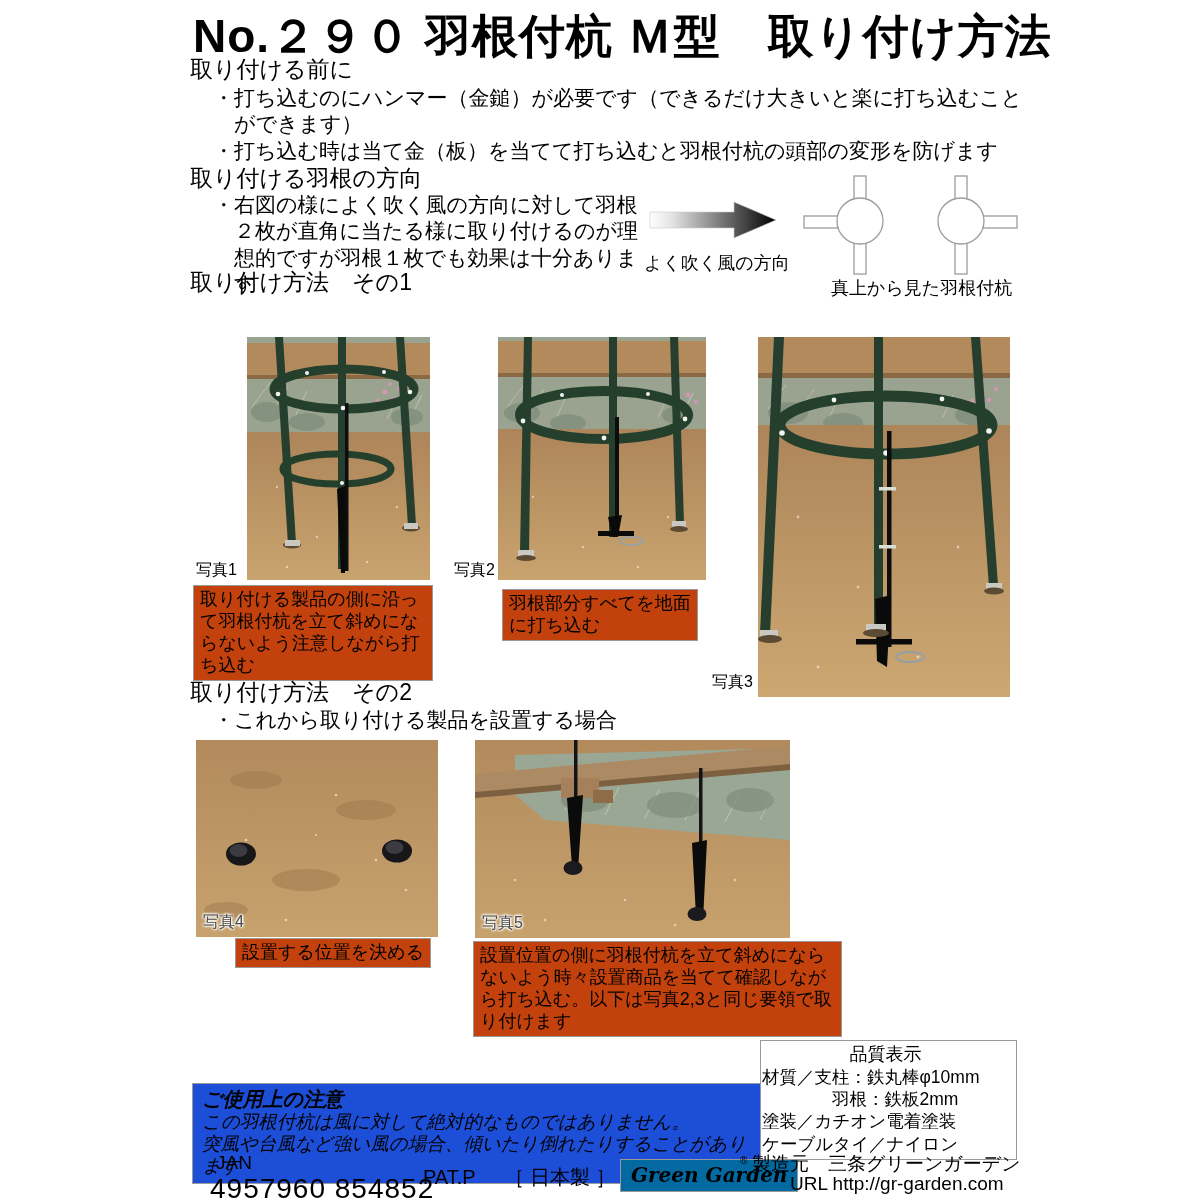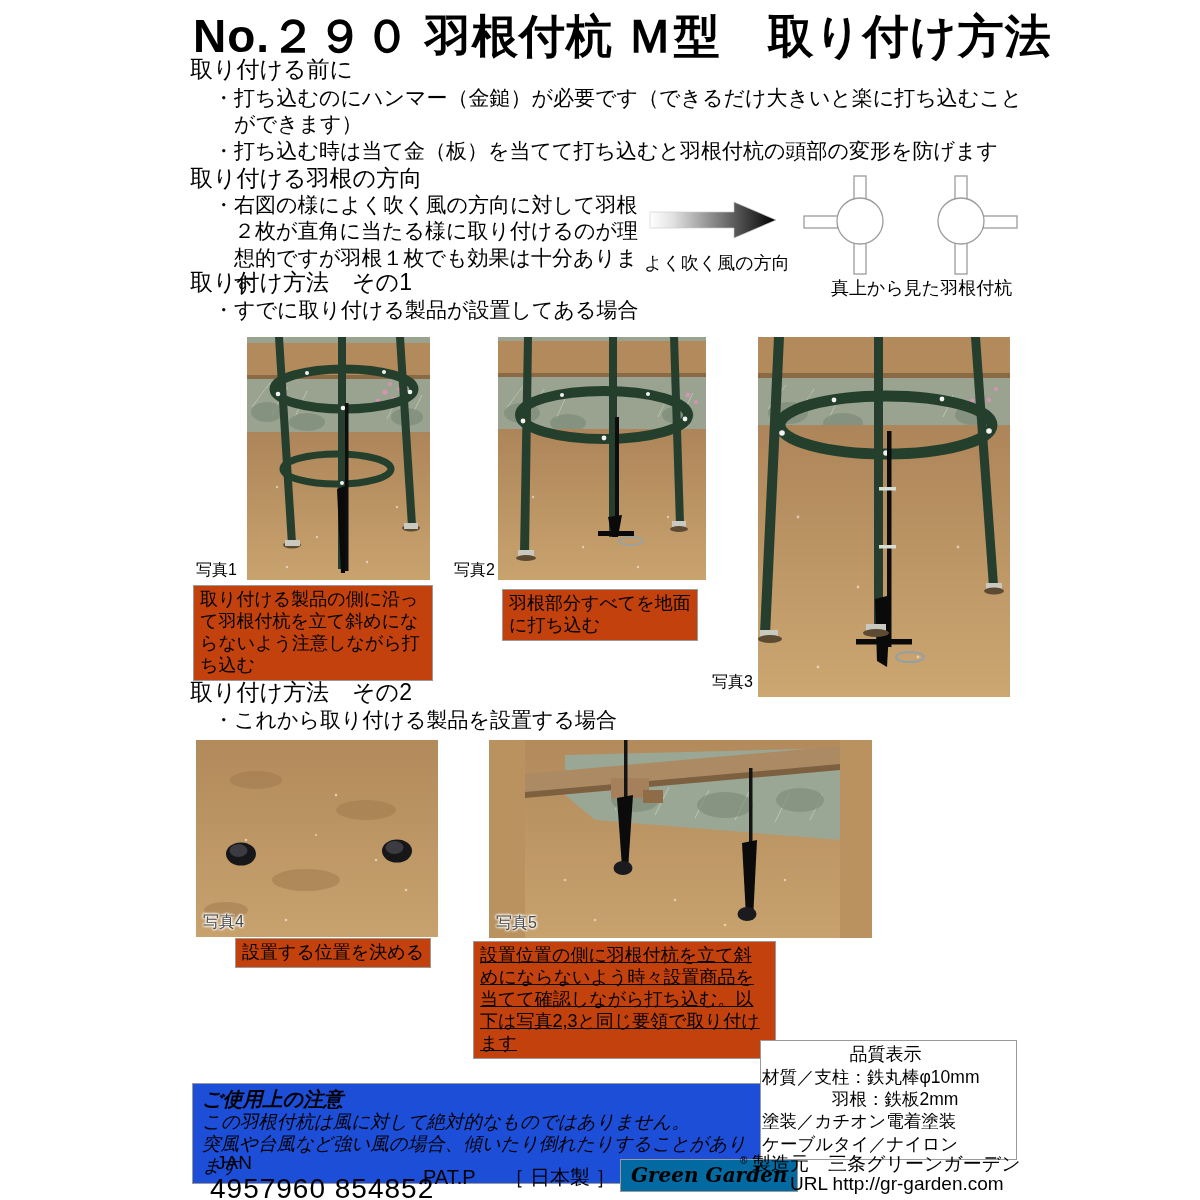--- a/index.html
+++ b/index.html
@@ -76,23 +76,20 @@
         <rect x="157" y="8" width="12" height="26"></rect>
         <rect x="157" y="74" width="12" height="32"></rect>
         <rect x="185" y="48" width="34" height="12"></rect>
         <circle cx="163" cy="53" r="23"></circle>
       </g>
     </svg>
   </div>
   <div class="abs small-lbl" style="left:831px;top:276px;">真上から見た羽根付杭</div>
 
   <div class="abs h2" style="left:190px;top:267px;">取り付け方法　その1</div>
-  <div class="abs body-txt" style="left:213px;top:297px;width:600px;">
-    <div class="bullet">・すでに取り付ける製品が設置してある場合</div>
-  </div>
 
   <div class="photo" style="left:247px;top:337px;width:183px;height:243px;">
     <svg width="183" height="243" viewBox="0 0 183 243">
       <defs>
           <linearGradient id="s1" x1="0" y1="0" x2="0" y2="1">
             <stop offset="0" stop-color="#ad855a"></stop>
             <stop offset="1" stop-color="#c9a36e"></stop>
           </linearGradient>
         </defs>
       <rect x="0" y="0" width="183" height="100" fill="#99a38f"></rect>
@@ -296,21 +293,21 @@
       </g>
       <ellipse cx="45" cy="114" rx="15" ry="11.5" fill="#17171a"></ellipse>
       <ellipse cx="42.5" cy="110.5" rx="9" ry="6.5" fill="#3b3b41"></ellipse>
       <ellipse cx="201" cy="111" rx="15" ry="11.5" fill="#17171a"></ellipse>
       <ellipse cx="198.5" cy="107.5" rx="9" ry="6.5" fill="#3b3b41"></ellipse>
     </svg>
     <div class="plabel-overlay">写真4</div>
   </div>
   <div class="cap" style="left:235px;top:938px;text-align:center;">設置する位置を決める</div>
 
-  <div class="photo" style="left:489px;top:740px;width:347px;height:198px;padding-left:36px;">
+  <div class="photo" style="left:475px;top:740px;width:315px;height:198px;">
     <svg width="315" height="198" viewBox="0 0 315 198">
       <defs>
           <linearGradient id="s5" x1="0" y1="0" x2="0" y2="1">
             <stop offset="0" stop-color="#b28a5c"></stop>
             <stop offset="1" stop-color="#c7a26d"></stop>
           </linearGradient>
         </defs>
       <rect x="0" y="0" width="315" height="198" fill="url(#s5)"></rect>
       <polygon points="40,15 315,8 315,100 70,80 40,55" fill="#9aa794"></polygon>
       <g stroke="#c6cdb9" stroke-width="1" opacity="0.85">
@@ -334,21 +331,21 @@
       </g>
       <rect x="99" y="0" width="3.5" height="128" fill="#141414"></rect>
       <polygon points="92,58 108,55 103,130 97,127" fill="#0b0b0b"></polygon>
       <ellipse cx="98" cy="128" rx="9.5" ry="7" fill="#1b1b1f"></ellipse>
       <rect x="224" y="28" width="3.5" height="148" fill="#141414"></rect>
       <polygon points="217,103 232,100 228,180 221,176" fill="#0b0b0b"></polygon>
       <ellipse cx="222" cy="174" rx="9.5" ry="7" fill="#1b1b1f"></ellipse>
     </svg>
     <div class="plabel-overlay">写真5</div>
   </div>
-  <div class="cap" style="left:473px;top:941px;width:303px;text-decoration:underline;">設置位置の側に羽根付杭を立て斜めにならないよう時々設置商品を当てて確認しながら打ち込む。以下は写真2,3と同じ要領で取り付けます</div>
+  <div class="cap" style="left:473px;top:941px;width:369px;">設置位置の側に羽根付杭を立て斜めにならないよう時々設置商品を当てて確認しながら打ち込む。以下は写真2,3と同じ要領で取り付けます</div>
 
   <div class="note-box" style="left:192px;top:1083px;width:570px;">
     <div class="note-title">ご使用上の注意</div>
     <div class="note-line">この羽根付杭は風に対して絶対的なものではありません。</div>
     <div class="note-line">突風や台風など強い風の場合、傾いたり倒れたりすることがあります</div>
   </div>
 
   <div class="q-box" style="left:760px;top:1040px;width:257px;">
     <div class="q-title">品質表示</div>
     <div class="q-line">材質／支柱：鉄丸棒φ10mm</div>

